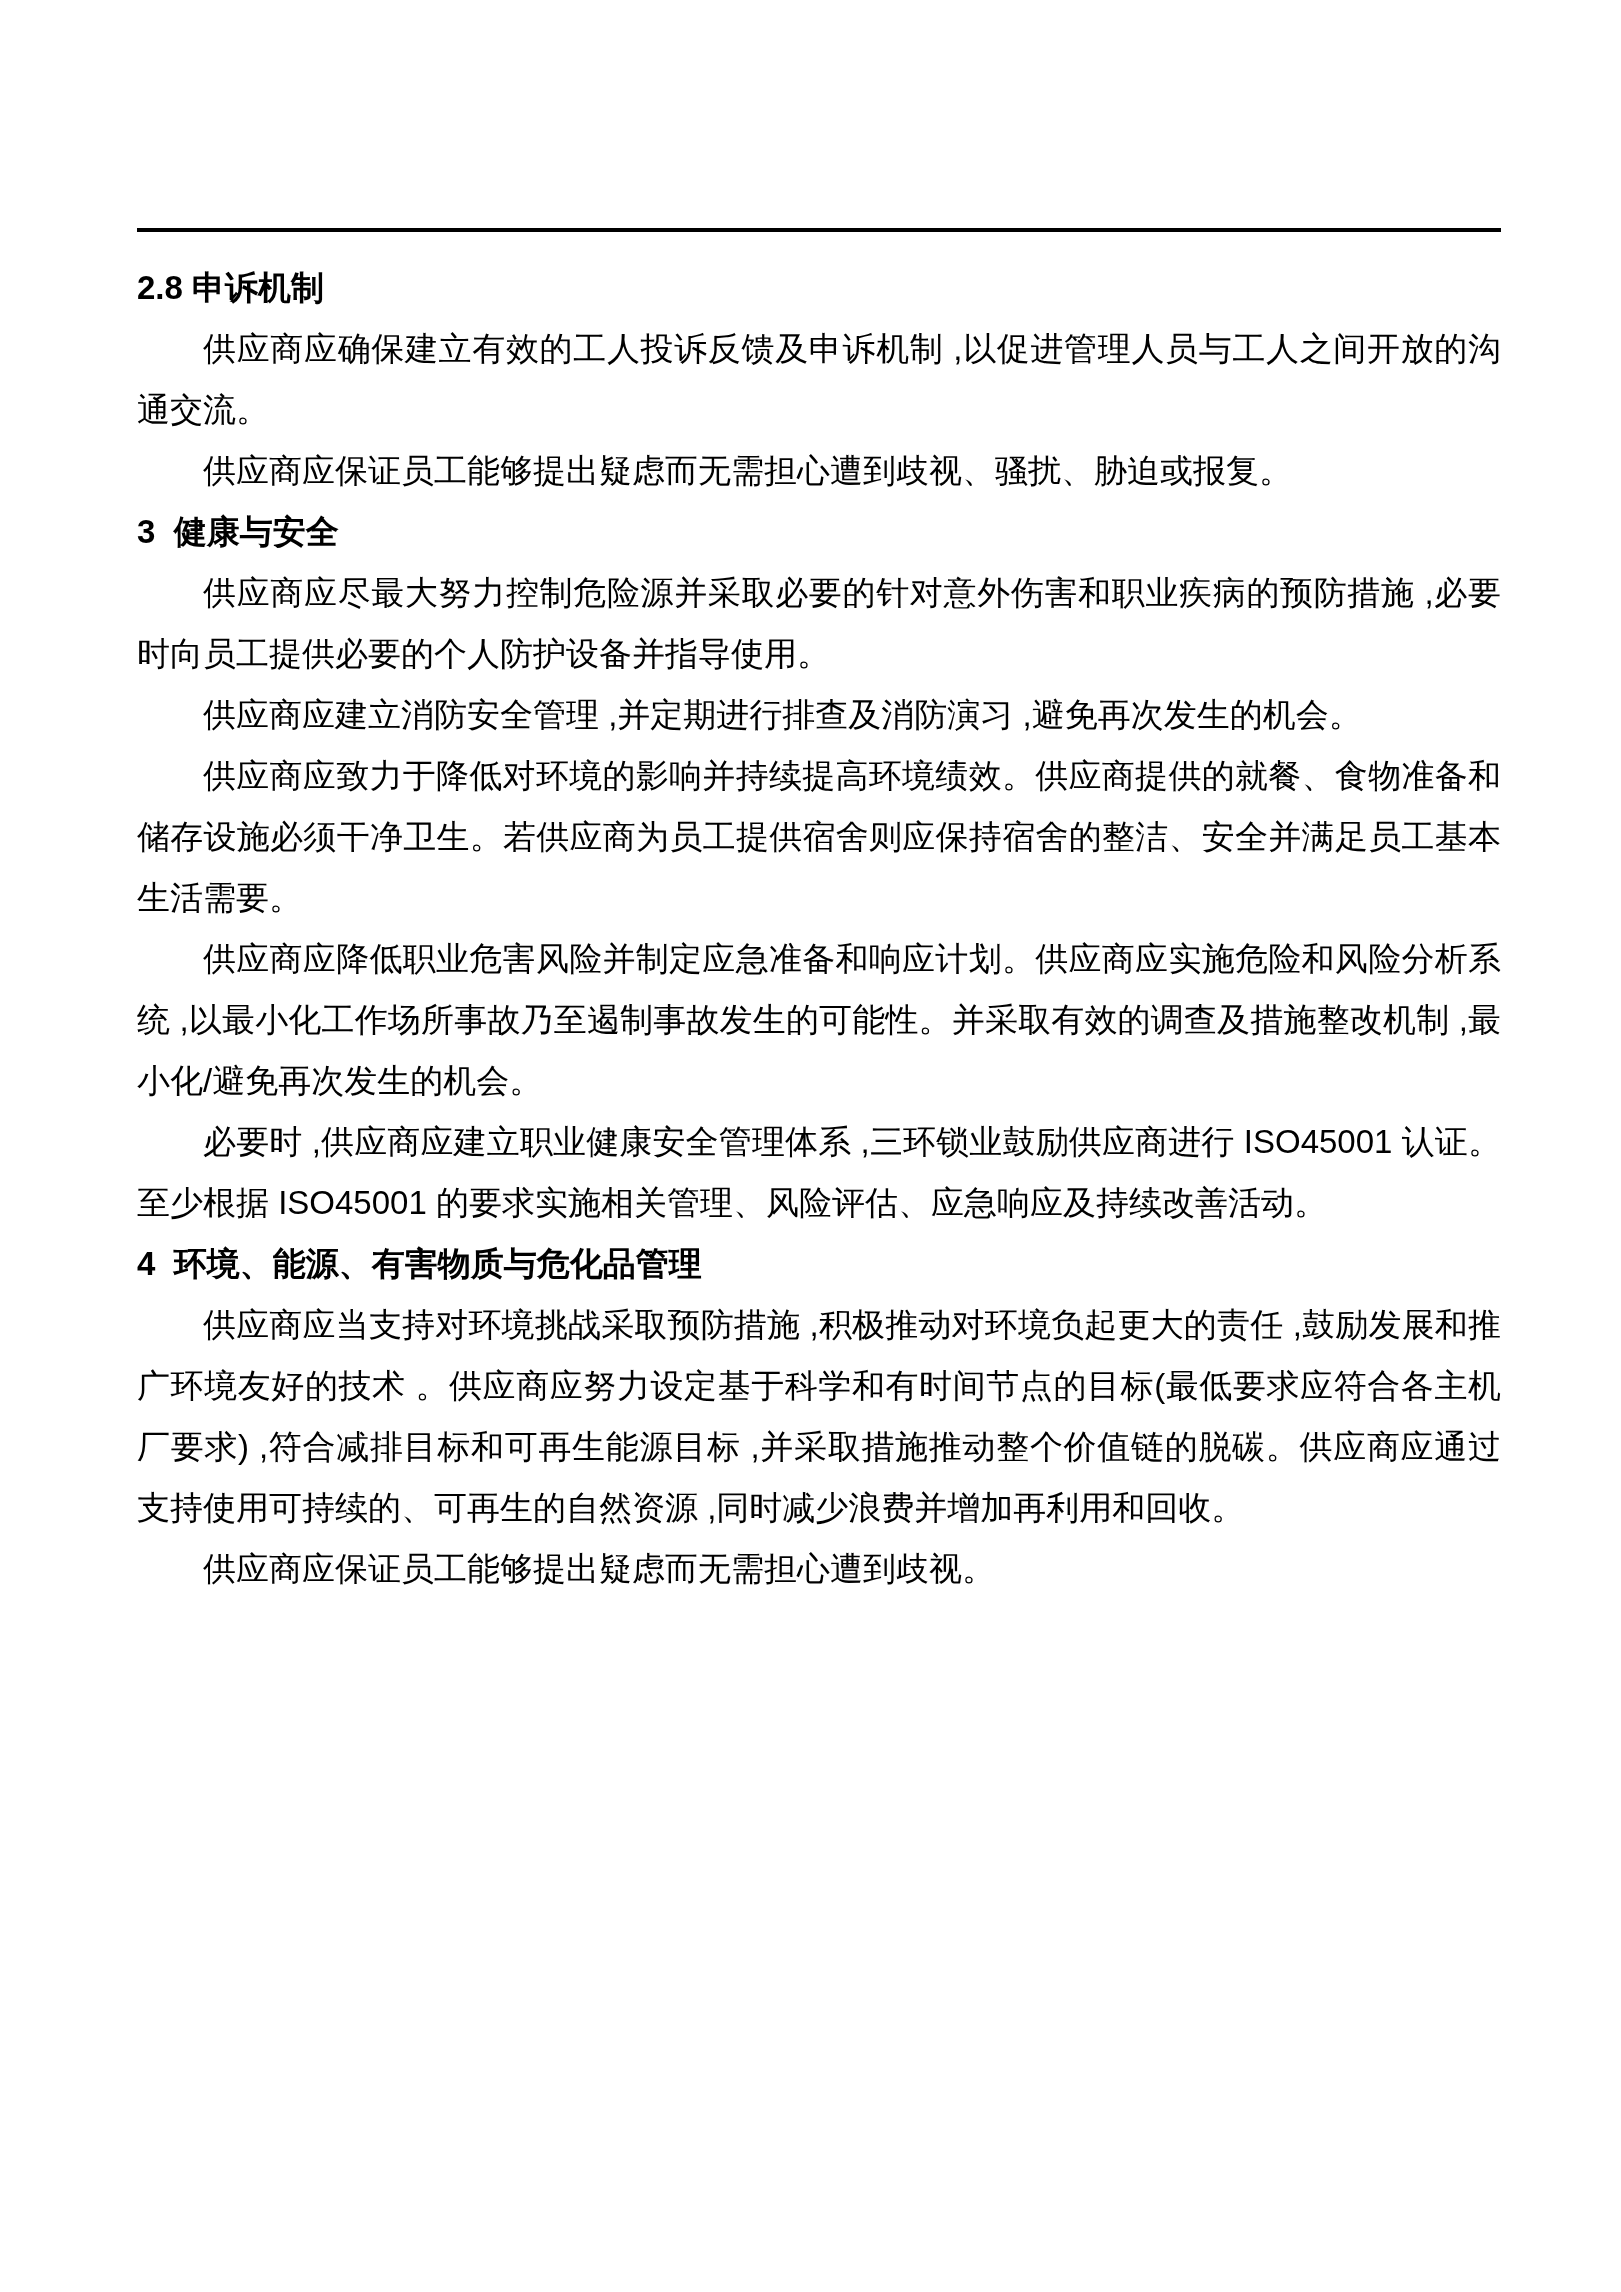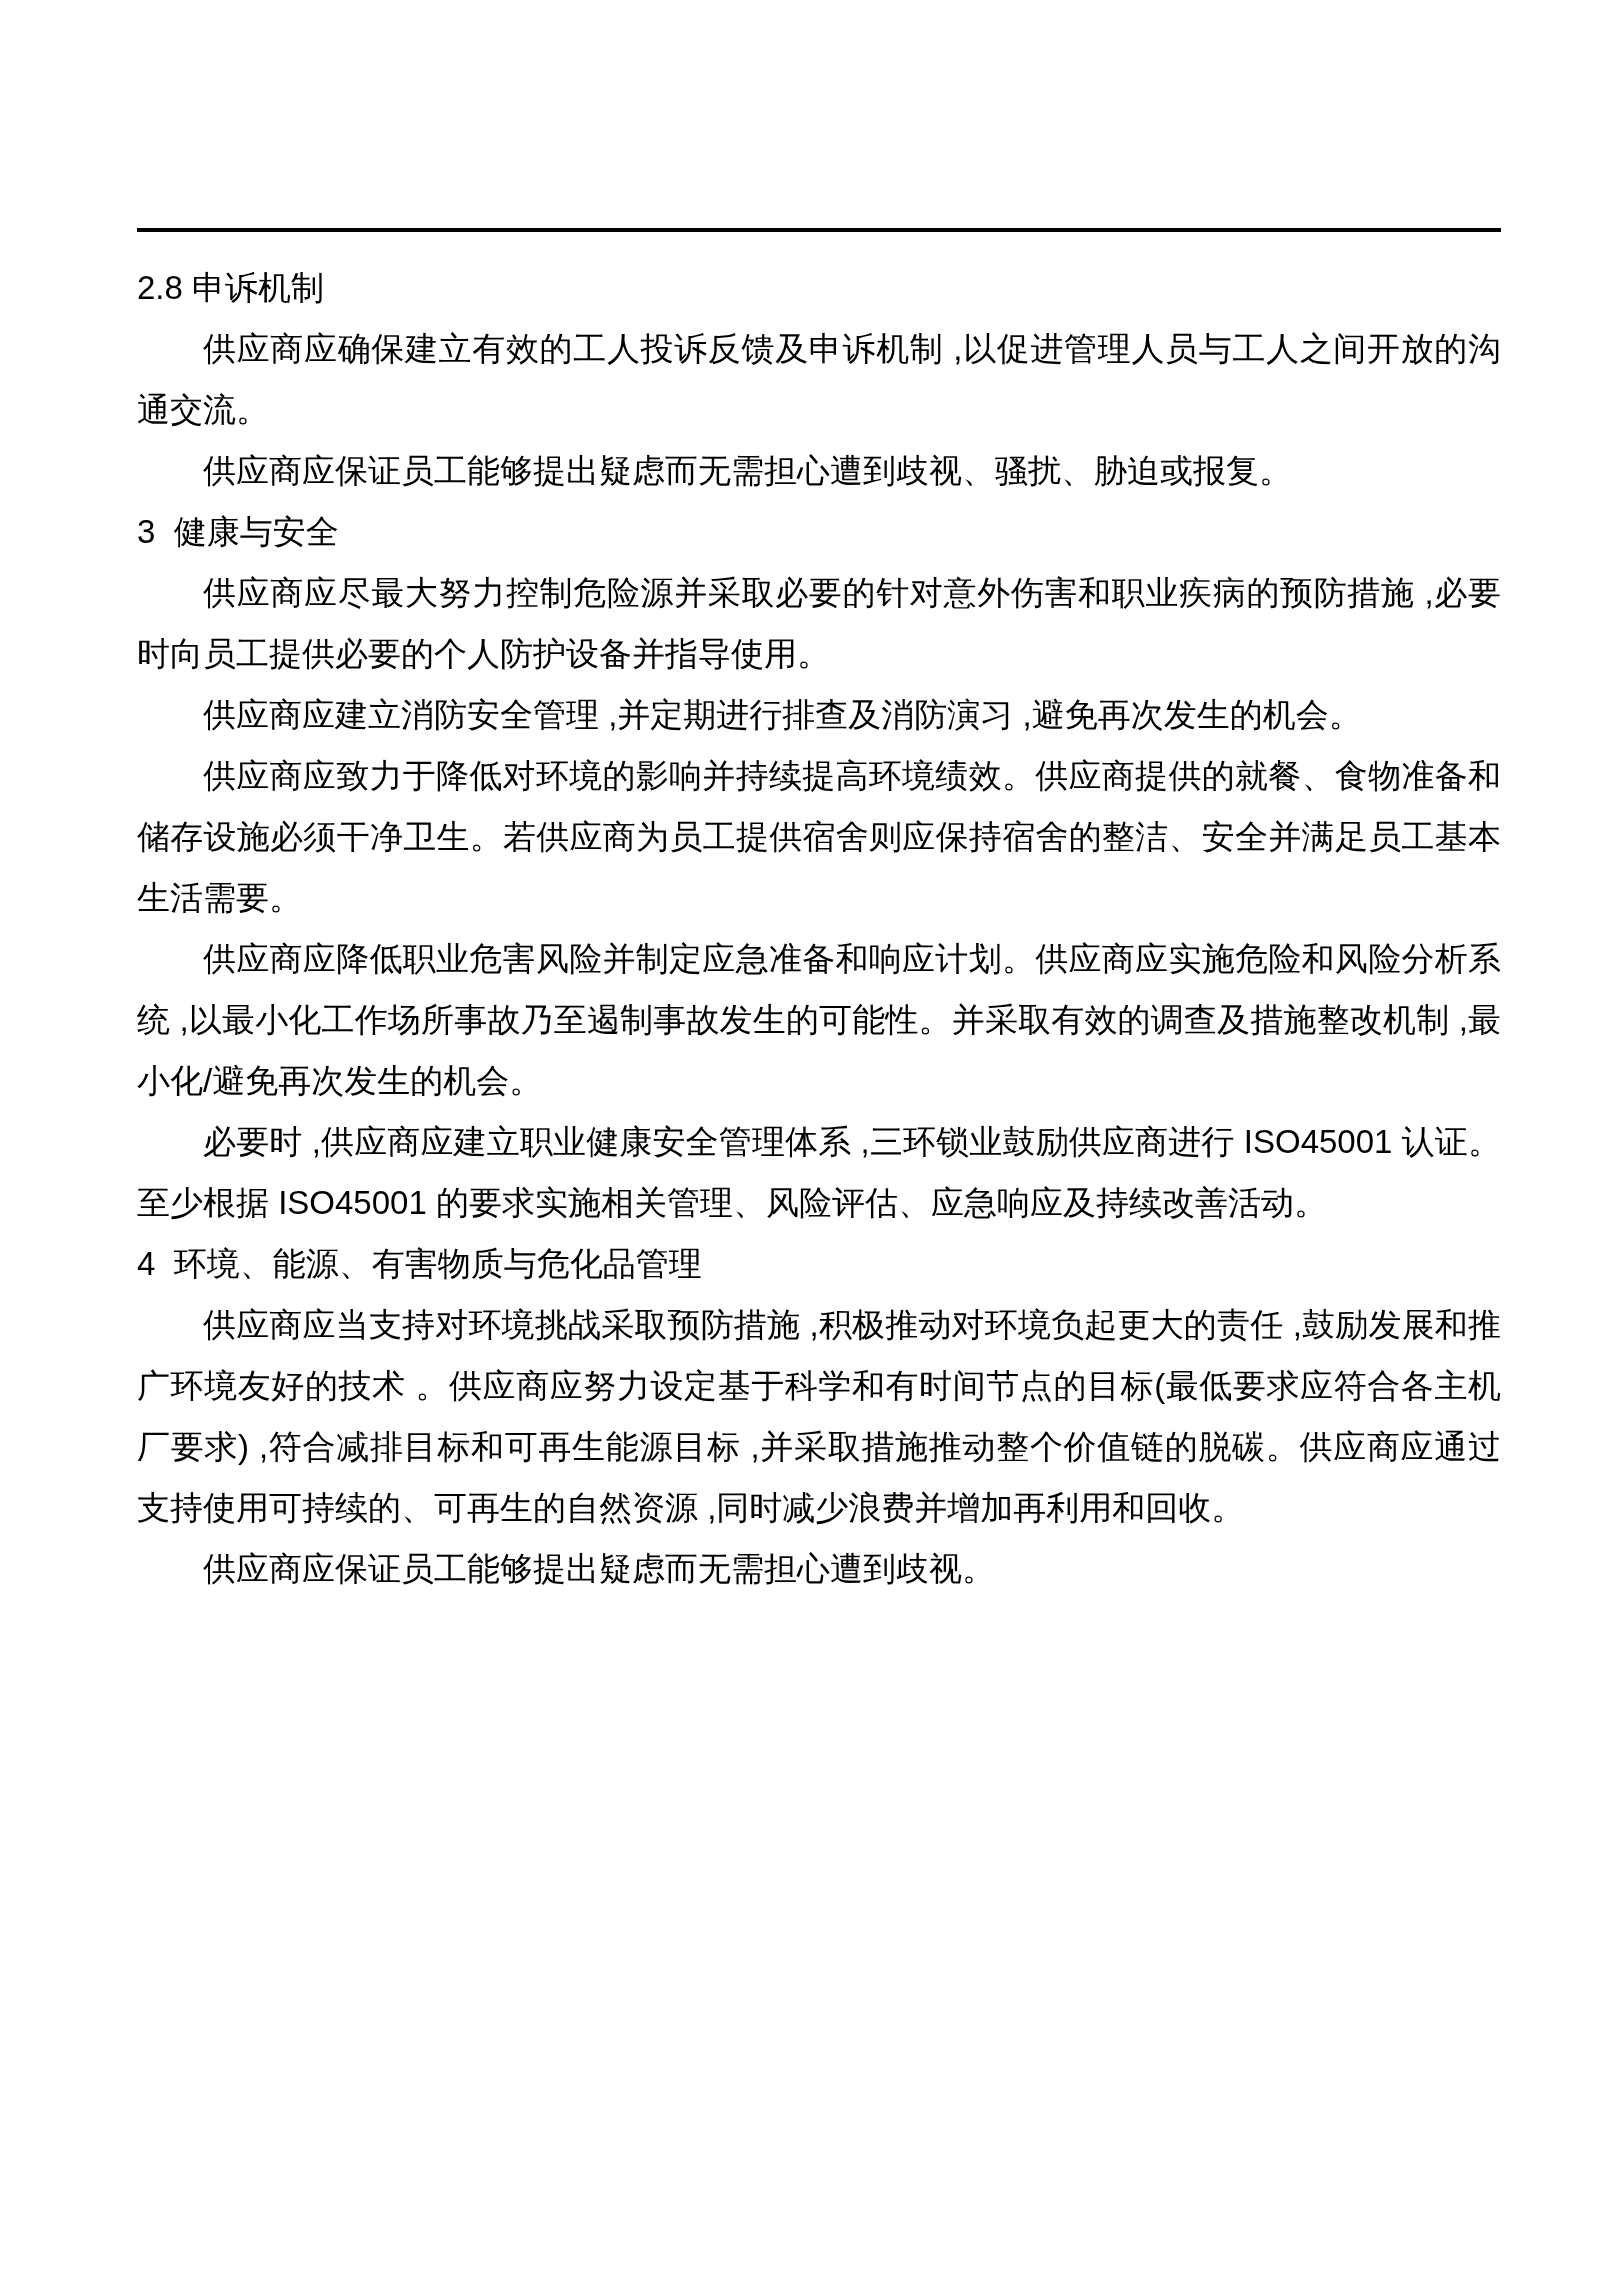--- a/index.html
+++ b/index.html
@@ -36,25 +36,25 @@
     white-space: pre-wrap;
     word-break: break-all;
   }
   
   .content p {
     font-family: Liberation Sans, sans-serif;
     text-indent: 2em;
   }
   h2.heading-sub {
     font-family: "Liberation Sans", "DejaVu Sans", sans-serif;
-    font-weight: 400;
+    font-weight: 700;
   }
   h3.heading-main {
     font-family: "Liberation Sans", "DejaVu Sans", sans-serif;
-    font-weight: 400;
+    font-weight: 700;
   }
 </style>
 </head>
 <body>
 
 <div class="page">
   <div class="content">
 
     <div class="rule"></div>
 

